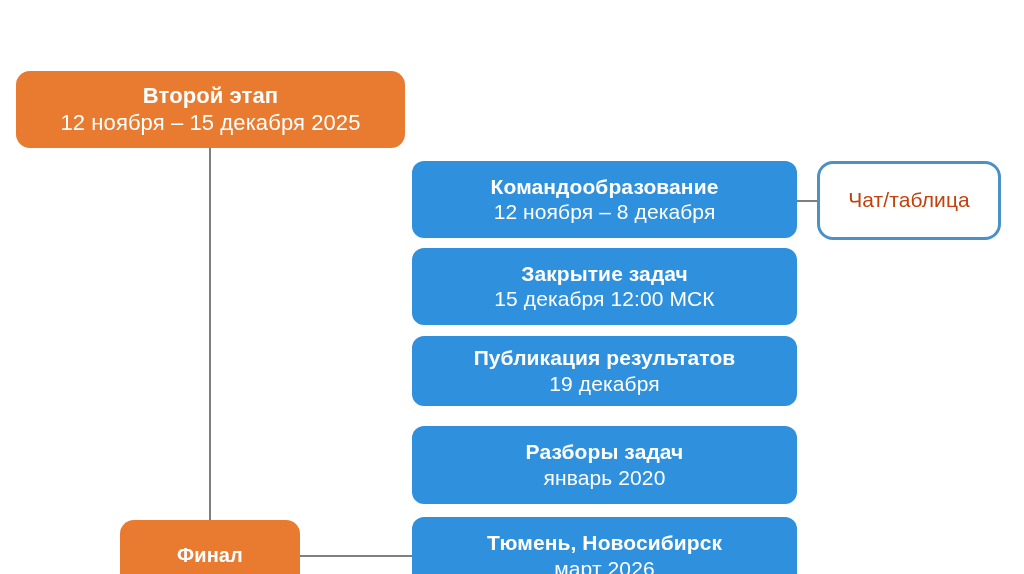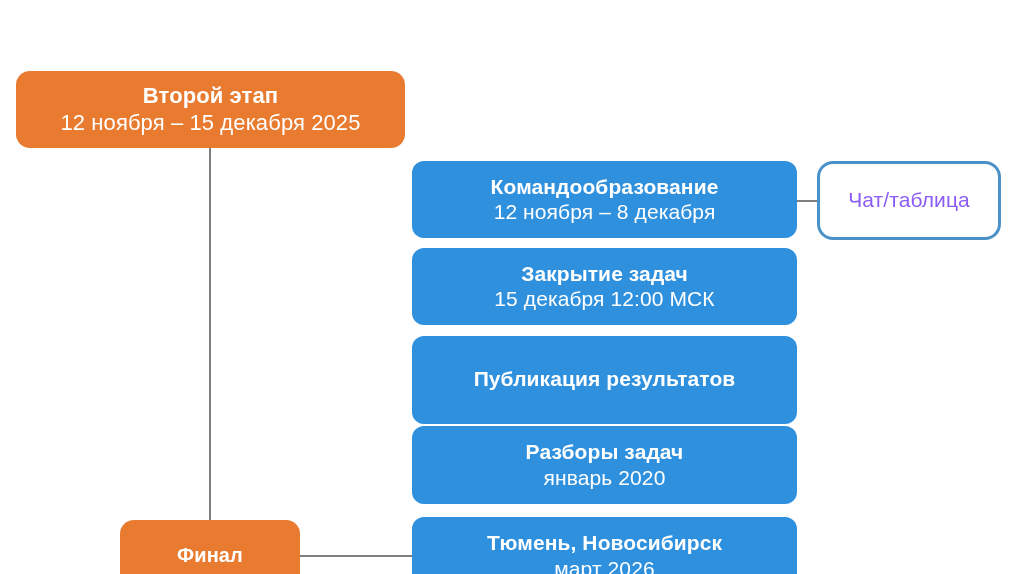--- a/index.html
+++ b/index.html
@@ -60,35 +60,35 @@
   .node.blue {
     background: #2F90DE;
     color: #ffffff;
     border-radius: 12px;
   }
 
   
   .node.outline {
     background: #ffffff;
     border: 3px solid #4A91C8;
-    color: #8b5cf6;
+    color: #c2410c;
     border-radius: 16px;
   }
 
   
   #node-stage2      { left: 16px;  top: 27px;  width: 389px; height: 77px;  }
   #node-stage2 .title    { font-size: 22px; margin-bottom: 1px; }
   #node-stage2 .subtitle { font-size: 22px; }
 
   #node-final       { left: 120px; top: 476px; width: 180px; height: 72px;  }
   #node-final .title     { font-size: 20px; }
 
   #node-team        { left: 412px; top: 117px; width: 385px; height: 77px;  }
   #node-close       { left: 412px; top: 204px; width: 385px; height: 77px;  }
-  #node-publish     { left: 412px; top: 292px; width: 385px; height: 88px;  }
+  #node-publish     { left: 412px; top: 292px; width: 385px; height: 70px;  }
   #node-review      { left: 412px; top: 382px; width: 385px; height: 78px;  }
   #node-final-city  { left: 412px; top: 473px; width: 385px; height: 78px;  }
 
   .node.blue .title    { font-size: 21px; margin-bottom: 1px; text-align: center; }
   .node.blue .subtitle { font-size: 21px; }
 
   #node-chat        { left: 817px; top: 117px; width: 184px; height: 79px;  }
   #node-chat .title  { font-size: 21px; font-weight: normal; }
 
   
@@ -119,20 +119,21 @@
     <span class="subtitle">12 ноября – 8 декабря</span>
   </div>
 
   <div class="node blue" id="node-close">
     <span class="title">Закрытие задач</span>
     <span class="subtitle">15 декабря 12:00 МСК</span>
   </div>
 
   <div class="node blue" id="node-publish">
     <span class="title">Публикация результатов</span>
+    <span class="subtitle">19 декабря</span>
   </div>
 
   <div class="node blue" id="node-review">
     <span class="title">Разборы задач</span>
     <span class="subtitle">январь 2020</span>
   </div>
 
   <div class="node blue" id="node-final-city">
     <span class="title">Тюмень, Новосибирск</span>
     <span class="subtitle">март 2026</span>

